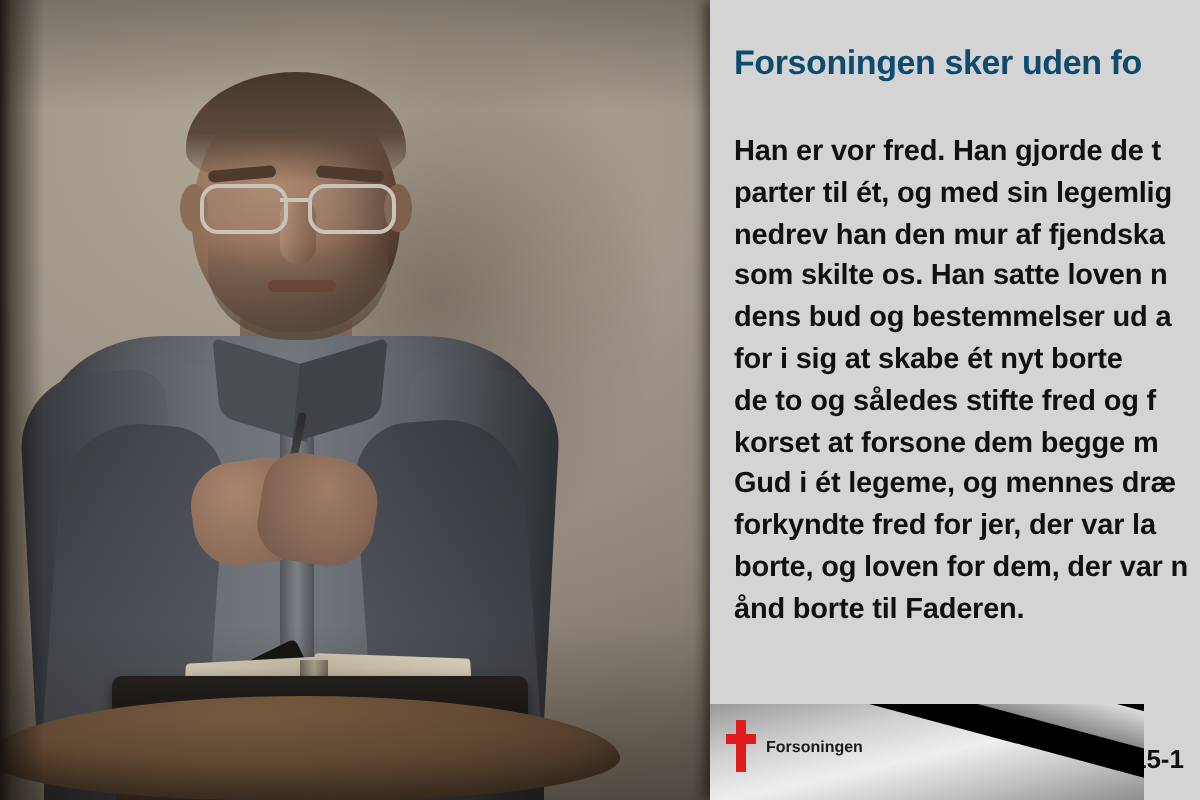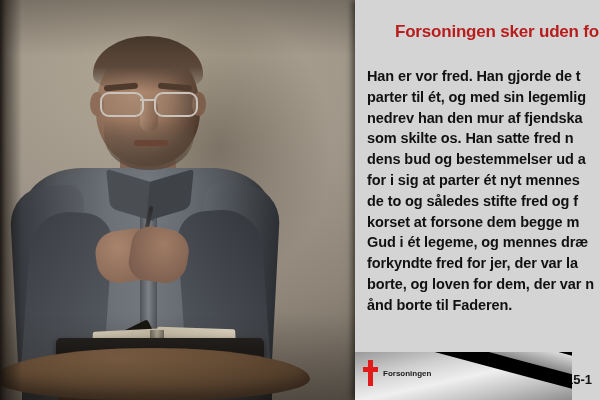--- a/index.html
+++ b/index.html
@@ -199,22 +199,22 @@
     overflow:hidden;
     box-shadow:-3px 0 6px rgba(0,0,0,.55);
   }
   #slide-edge{
     position:absolute;left:355px;top:0;width:3px;height:400px;
     background:linear-gradient(to right,#1d1b18,#6b6257);
   }
 
   #slide-title{
     position:absolute;left:12px;top:22px;right:0;
-    font-size:17px;font-weight:bold;color:#b91c1c;
-    letter-spacing:-.2px;white-space:nowrap;margin-left:28px;
+    font-size:17px;font-weight:bold;color:#0c4a6e;
+    letter-spacing:-.2px;white-space:nowrap;
   }
   #slide-body{
     position:absolute;left:12px;top:66px;right:0;
   }
   #slide-body .bl{
     font-size:14.5px;font-weight:bold;color:#111;
     line-height:20.8px;white-space:nowrap;letter-spacing:-.1px;
   }
   #slide-ref{
     position:absolute;right:8px;top:372px;
@@ -301,23 +301,23 @@
   <div id="slide-edge"></div>
 
   <div id="slide-pane">
 
     <div id="slide-title">Forsoningen sker uden fo</div>
 
     <div id="slide-body">
       <div class="bl">Han er vor fred. Han gjorde de t</div>
       <div class="bl">parter til ét, og med sin legemlig</div>
       <div class="bl">nedrev han den mur af fjendska</div>
-      <div class="bl">som skilte os. Han satte fred n</div>
+      <div class="bl">som skilte os. Han satte loven n</div>
       <div class="bl">dens bud og bestemmelser ud a</div>
-      <div class="bl">for i sig at parter ét nyt mennes</div>
+      <div class="bl">for i sig at skabe ét nyt borte</div>
       <div class="bl">de to og således stifte fred og f</div>
       <div class="bl">korset at forsone dem begge m</div>
       <div class="bl">Gud i ét legeme, og mennes dræ</div>
       <div class="bl">forkyndte fred for jer, der var la</div>
       <div class="bl">borte, og loven for dem, der var n</div>
       <div class="bl">ånd borte til Faderen.</div>
     </div>
 
     <div id="slide-ref">Ef.  2,15-1</div>
 

